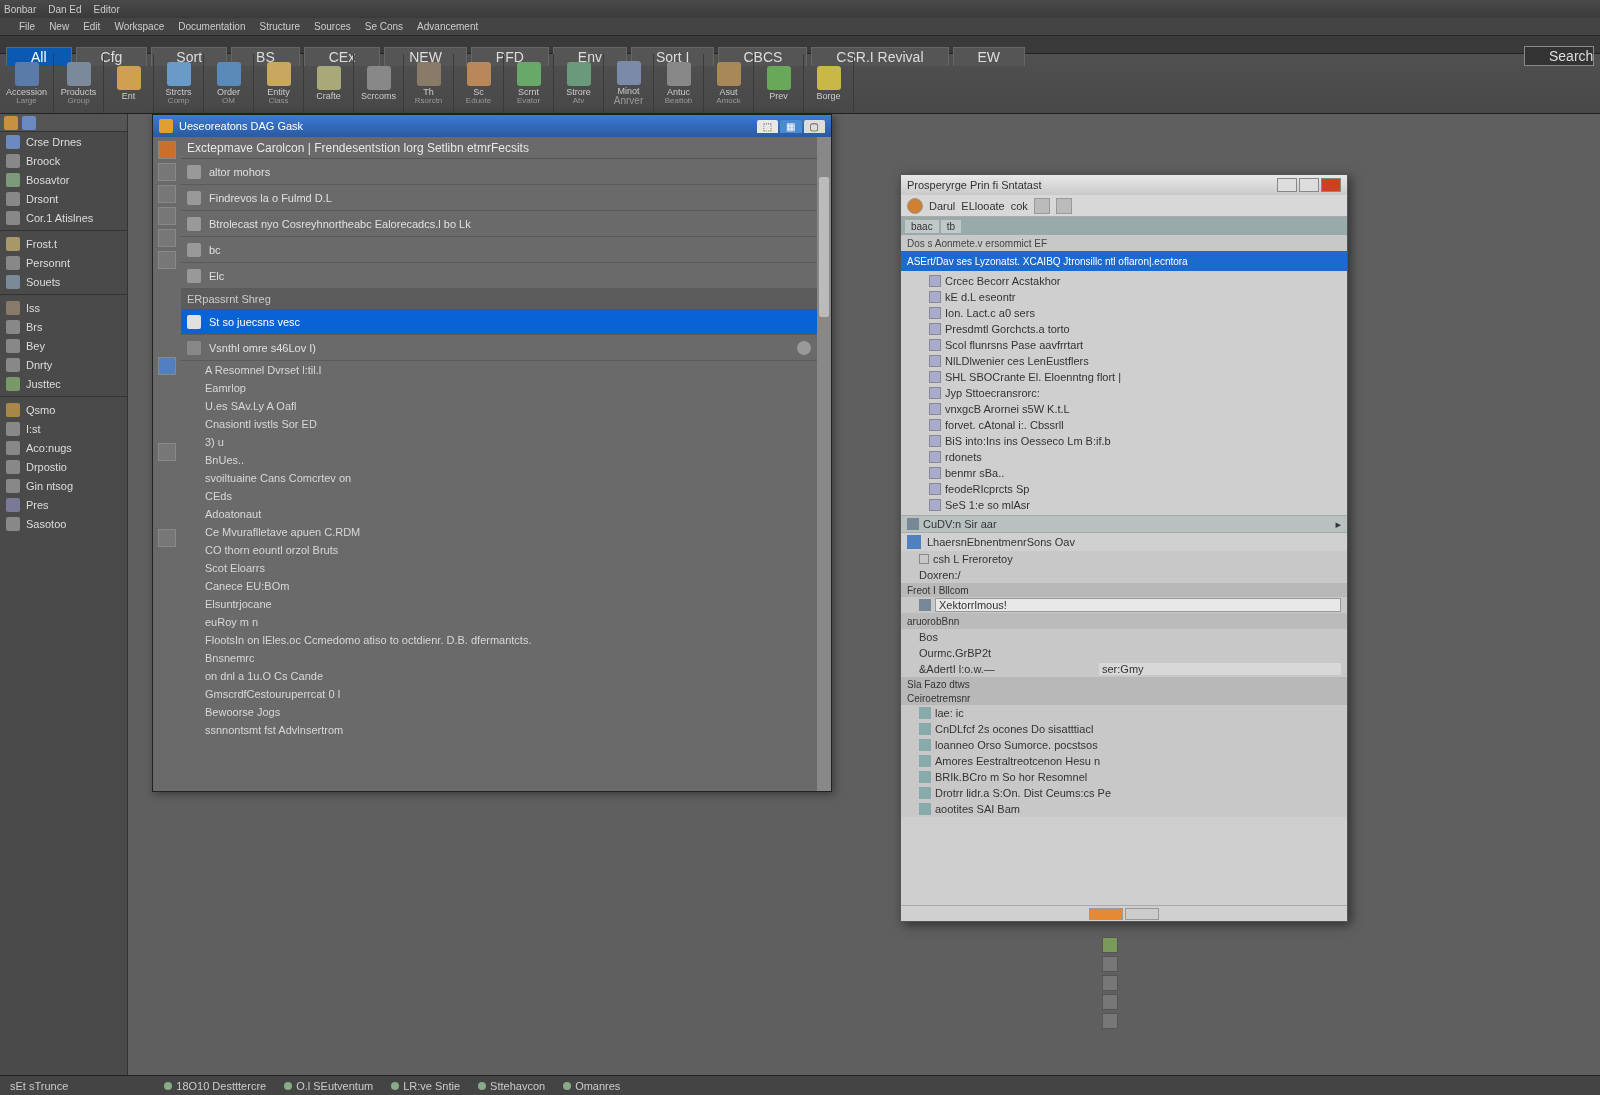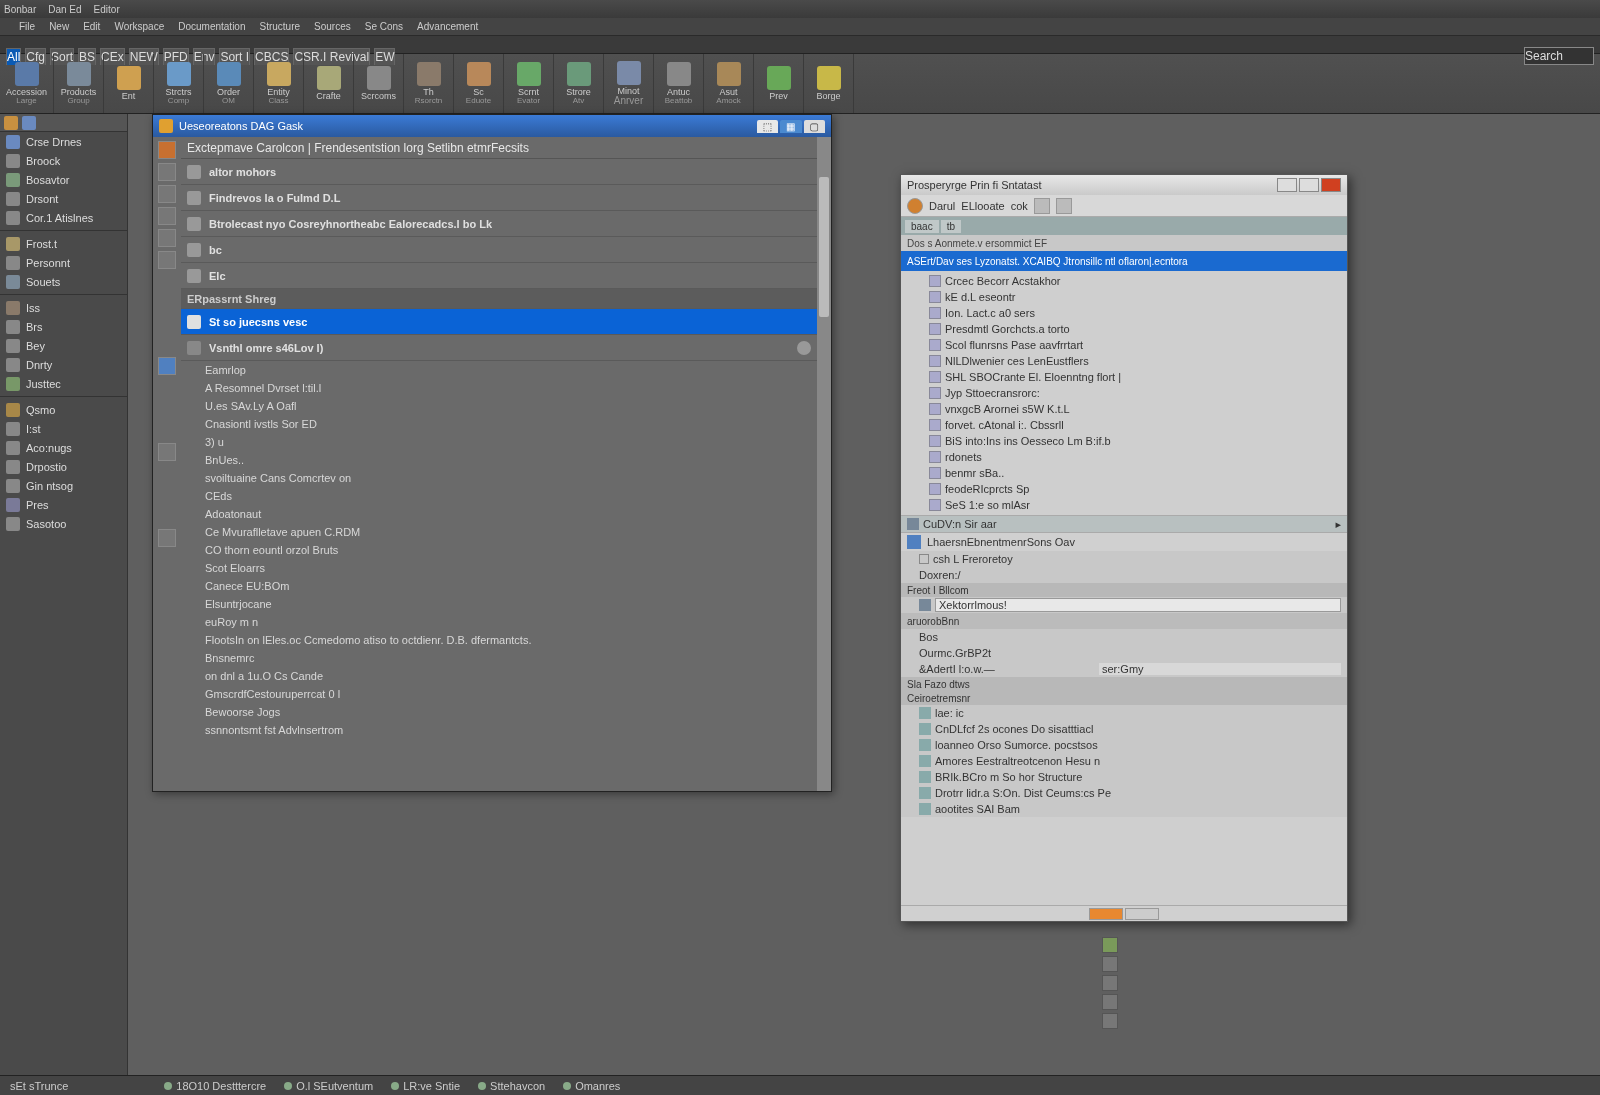--- a/index.html
+++ b/index.html
@@ -2,21 +2,21 @@
 <html><head>
 <meta charset="utf-8">
 <style>
 *{box-sizing:border-box;margin:0;padding:0;font-family:"Segoe UI",Tahoma,sans-serif;font-size:11px;}
 html,body{width:1600px;height:1095px;background:#555;overflow:hidden;color:#ddd;}
 .titlebar{height:18px;background:linear-gradient(#4a4a4a,#3a3a3a);display:flex;align-items:center;padding:0 4px;gap:12px;}
 .titlebar span{color:#ccc;font-size:10px;}
 .menubar{height:18px;background:#444;display:flex;align-items:center;gap:14px;padding:0 19px;border-bottom:1px solid #2a2a2a;}
 .menubar span{color:#ccc;font-size:10px;cursor:default;}
 .tabstrip{height:18px;background:#3a3a3a;display:flex;align-items:center;gap:4px;padding:0 6px;border-bottom:1px solid #222;}
-.tab{background:#555;padding:1px 0;border:1px solid #666;border-bottom:none;font-size:12px;color:#ddd;margin-top:23px;}
+.tab{background:#555;padding:1px 24px;border:1px solid #666;border-bottom:none;font-size:14px;color:#ddd;margin-top:23px;}
 .tab.active{background:#0a5ab4;color:#fff;}
 .tab.search{margin-left:auto;background:#333;width:70px;border:1px solid #888;}
 .ribbon{height:60px;background:linear-gradient(#505050,#484848);display:flex;align-items:stretch;border-bottom:1px solid #222;}
 .rgroup{display:flex;flex-direction:column;align-items:center;justify-content:center;padding:2px 6px;border-right:1px solid #3a3a3a;min-width:50px;}
 .rgroup .ico{width:24px;height:24px;border-radius:3px;margin-bottom:2px;}
 .rgroup .lbl{font-size:9px;color:#ccc;text-align:center;line-height:1;}
 .workspace{position:absolute;top:114px;left:0;right:0;bottom:20px;background:#5a5a5a;}
 .leftbar{position:absolute;left:0;top:0;width:128px;bottom:0;background:#4a4a4a;border-right:1px solid #333;overflow:hidden;}
 .lb-head{height:18px;background:#555;border-bottom:1px solid #333;display:flex;align-items:center;padding:0 4px;gap:4px;}
 .lb-ico{width:14px;height:14px;border-radius:2px;}
@@ -28,21 +28,21 @@
 .bw-title{height:22px;background:linear-gradient(#3b7bd6,#2a5aa0);display:flex;align-items:center;padding:0 6px;color:#fff;font-size:11px;}
 .bw-title .tabset{display:flex;gap:2px;margin-left:auto;}
 .bw-title .mtab{background:#ddd;color:#333;padding:1px 6px;border-radius:2px 2px 0 0;font-size:10px;}
 .bw-body{position:absolute;top:22px;left:0;right:0;bottom:0;background:#6a6a6a;overflow:hidden;}
 .bw-btncol{position:absolute;left:0;top:0;width:28px;bottom:0;background:#6a6a6a;}
 .bw-btncol .sq{width:18px;height:18px;margin:4px auto;border:1px solid #888;background:#777;}
 .bw-content{position:absolute;left:28px;right:14px;top:0;bottom:0;overflow:hidden;}
 .bw-scroll{position:absolute;right:0;top:0;width:14px;bottom:0;background:#888;}
 .bw-scroll .thumb{position:absolute;left:2px;right:2px;top:40px;height:140px;background:#bbb;border-radius:2px;}
 .listhdr{height:22px;display:flex;align-items:center;padding:0 6px;color:#e8e8e8;font-size:12px;border-bottom:1px solid #555;}
-.listrow{height:26px;display:flex;align-items:center;padding:0 6px;color:#e0e0e0;gap:8px;border-bottom:1px solid #5a5a5a;font-weight:bold;}
+.listrow{height:26px;display:flex;align-items:center;padding:0 6px;color:#e0e0e0;gap:8px;border-bottom:1px solid #5a5a5a;}
 .listrow.split{height:20px;background:#5c5c5c;color:#ccc;font-size:11px;}
 .listrow.sel{background:#0a63d6;color:#fff;}
 .listrow .ric{width:14px;height:14px;border-radius:2px;flex:0 0 14px;}
 .listrow2{padding-left:24px;height:18px;display:flex;align-items:center;color:#d8d8d8;}
 
 .dialog{position:absolute;left:772px;top:60px;width:448px;height:748px;background:#cfcfcf;border:1px solid #555;box-shadow:3px 3px 10px rgba(0,0,0,.5);}
 .dlg-title{height:20px;background:linear-gradient(#e8e8e8,#cacaca);display:flex;align-items:center;padding:0 6px;color:#333;font-size:11px;}
 .dlg-title .wbtns{margin-left:auto;display:flex;gap:2px;}
 .dlg-title .wb{width:20px;height:14px;border:1px solid #888;background:#ddd;}
 .dlg-title .wb.close{background:#d04020;}
@@ -349,22 +349,22 @@
           <div class="listrow sel">
             <div class="ric" style="background:#e0e0e0"></div>
             <span>St so juecsns vesc</span>
           </div>
           <div class="listrow">
             <div class="ric" style="background:#888"></div>
             <span>Vsnthl omre s46Lov I)</span>
             <span style="margin-left:auto;width:14px;height:14px;background:#999;border-radius:50%"></span>
           </div>
           <div id="browser-detail">
+              <div class="listrow2">A Resomnel Dvrset l:til.l</div>
               <div class="listrow2">Eamrlop</div>
-              <div class="listrow2">A Resomnel Dvrset l:til.l</div>
               <div class="listrow2">U.es SAv.Ly    A Oafl</div>
               <div class="listrow2">Cnasiontl ivstls  Sor ED</div>
               <div class="listrow2">3)  u</div>
               <div class="listrow2">BnUes..</div>
               <div class="listrow2">svoiltuaine Cans Comcrtev on</div>
               <div class="listrow2">CEds</div>
               <div class="listrow2">Adoatonaut</div>
               <div class="listrow2">Ce Mvuraflletave apuen C.RDM</div>
               <div class="listrow2">CO thorn eountl orzol Bruts</div>
               <div class="listrow2">Scot Eloarrs</div>
@@ -522,21 +522,21 @@
             <div class="prow">
               <span style="width:12px;height:12px;background:#8aa;margin-right:4px"></span>
               <span>loanneo Orso Sumorce. pocstsos</span>
             </div>
             <div class="prow">
               <span style="width:12px;height:12px;background:#8aa;margin-right:4px"></span>
               <span>Amores Eestraltreotcenon Hesu n</span>
             </div>
             <div class="prow">
               <span style="width:12px;height:12px;background:#8aa;margin-right:4px"></span>
-              <span>BRIk.BCro m So   hor Structure</span>
+              <span>BRIk.BCro m So   hor Resomnel</span>
             </div>
             <div class="prow">
               <span style="width:12px;height:12px;background:#8aa;margin-right:4px"></span>
               <span>Drotrr lidr.a S:On. Dist Ceums:cs Pe</span>
             </div>
             <div class="prow">
               <span style="width:12px;height:12px;background:#8aa;margin-right:4px"></span>
               <span>aootites SAI              Bam</span>
             </div>
           </div>

